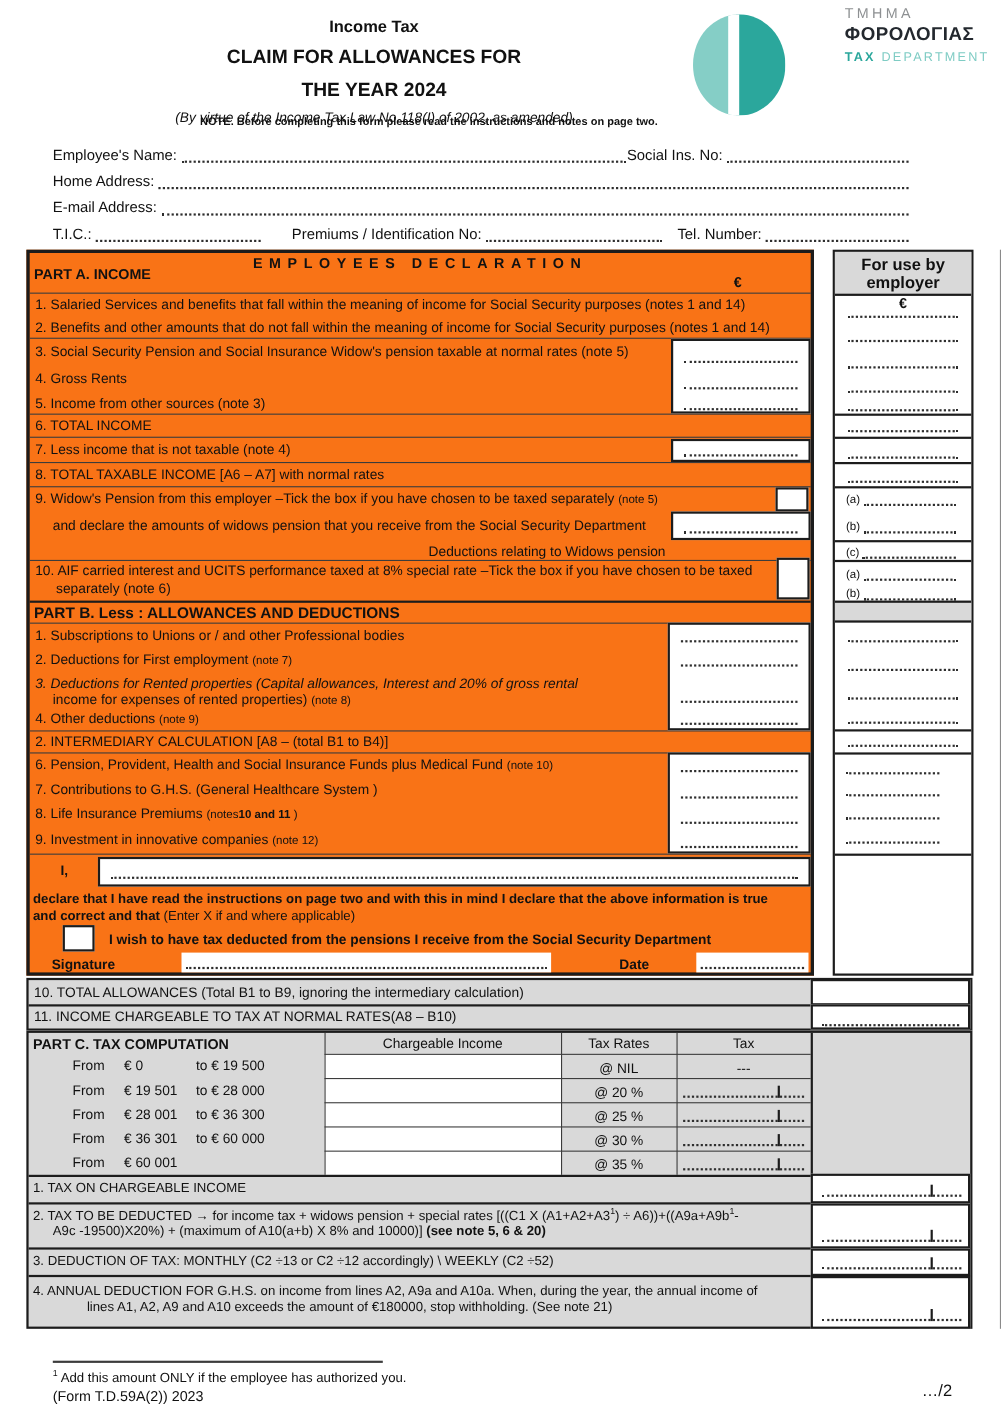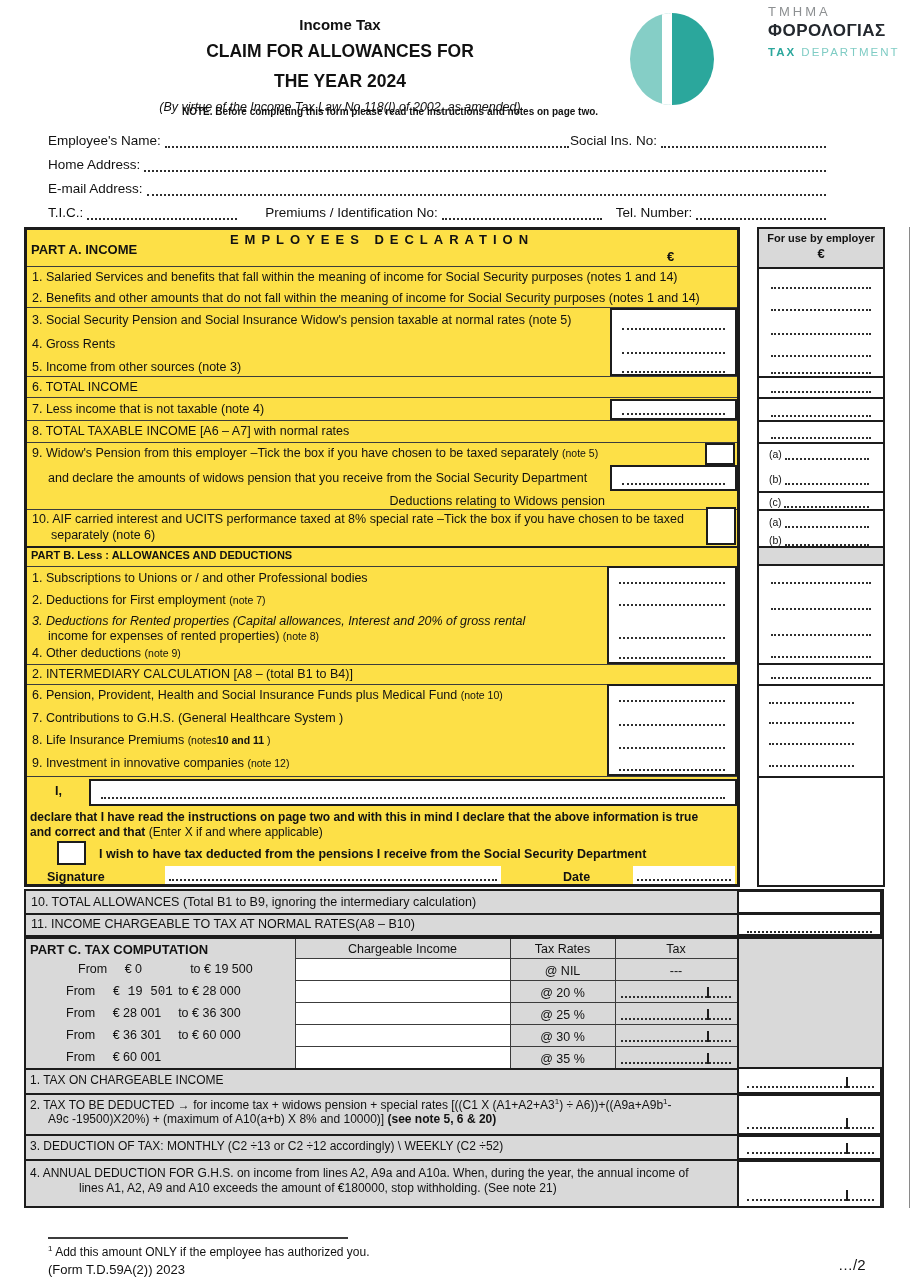--- a/index.html
+++ b/index.html
@@ -19,21 +19,21 @@
   .wbox { background:#fff; border:2px solid #1c1c1c; }
   .gray { background:#d9d9d9; }
   .fieldrow { display:flex; align-items:flex-end; font-size:13.5px; }
   .fieldrow .lab { white-space:nowrap; padding-right:4px; }
   .fieldrow .dots { border-bottom:2px dotted #2e2e2e; height:13px; }
   .grow { flex:1 1 auto; }
   .tickgroup { display:flex; align-items:flex-end; }
   .tickgroup .dseg { border-bottom:2px dotted #2e2e2e; height:2px; }
   .tickgroup .tick { width:2px; height:11px; background:#1c1c1c; }
   sup { font-size:8px; vertical-align:super; }
-  #decl-table { left:24px; top:227px; width:716px; height:660px; border:3px solid #1c1c1c; background:#fde047; }
+  #decl-table { left:24px; top:227px; width:716px; height:660px; border:3px solid #1c1c1c; background:#f97316; }
   #emp-col { left:757px; top:227px; width:128px; height:660px; border:2px solid #1c1c1c; background:#fff; }
   #totals-table { left:24px; top:889px; width:860px; height:48px; border:2px solid #1c1c1c; background:#d9d9d9; }
   #partc-table { left:24px; top:937px; width:860px; height:271px; border:2px solid #1c1c1c; background:#d9d9d9; }
   .ebox { background:#fff; border:2px solid #1c1c1c; }
   .logo-circle { width:84px; height:92px; border-radius:50%; overflow:hidden; position:relative; }
   .logo-left  { position:absolute; left:0; top:0; width:47%; height:100%; background:#85CEC6; }
   .logo-right { position:absolute; left:47%; top:0; width:53%; height:100%; background:#2BA79C; }
   .logo-bar   { position:absolute; left:38%; top:0; width:12%; height:100%; background:#fff; }
 </style>
 </head>
@@ -111,21 +111,21 @@
     <div class="abs t" style="left:5px;top:216px;">
       <span>9. Widow's  Pension from this employer –Tick the box if you have chosen to be taxed separately </span><span class="sm">(note 5)</span>
     </div>
     <div class="abs t" style="left:21px;top:241px;">and declare the amounts of widows pension that you receive from the Social Security Department</div>
     <div class="abs t" style="right:132px;top:264px;">Deductions relating to Widows pension</div>
     <div class="abs hl" style="top:279px;"></div>
     <div class="abs t" style="left:5px;top:282px;">10.  AIF carried interest and UCITS performance taxed at 8% special rate   –Tick the box if you have chosen to be taxed</div>
     <div class="abs t" style="left:24px;top:298px;">separately (note 6)</div>
     <div class="abs hl2" style="top:316px;"></div>
 
-    <div class="abs b" style="left:4px;top:319px;font-size:11px;">PART B. Less  : ALLOWANCES AND DEDUCTIONS</div>
+    <div class="abs b" style="left:4px;top:319px;font-size:14px;">PART B. Less  : ALLOWANCES AND DEDUCTIONS</div>
     <div class="abs hl" style="top:336px;"></div>
     <div class="abs t" style="left:5px;top:341px;">1. Subscriptions  to Unions or / and other Professional bodies</div>
     <div class="abs t" style="left:5px;top:363px;">
       <span>2. Deductions for First employment </span><span class="sm">(note 7)</span>
     </div>
     <div class="abs t" style="left:5px;top:384px;font-style:italic;">3.   Deductions for Rented properties (Capital allowances, Interest and 20% of gross rental</div>
     <div class="abs t" style="left:21px;top:399px;">
       <span>income for expenses of  rented properties) </span><span class="sm">(note 8)</span>
     </div>
     <div class="abs t" style="left:5px;top:416px;">
@@ -187,21 +187,21 @@
       <div class="abs dotline" style="left:4px;right:4px;bottom:3px;"></div>
     </div>
     <div class="abs b t" style="left:536px;top:640px;">Date</div>
     <div class="abs" style="left:606px;top:636px;width:102px;height:18px;background:#fff;">
       <div class="abs dotline" style="left:4px;right:4px;bottom:3px;"></div>
     </div>
   </div>
 
   <div class="abs" id="emp-col">
     <div class="abs gray" style="left:0;right:0;top:0;height:40px;border-bottom:2px solid #1c1c1c;">
-      <div class="ctr b" style="font-size:11px;padding-top:3px;">For use by employer</div>
+      <div class="ctr b" style="font-size:15px;padding-top:3px;">For use by employer</div>
       <div class="ctr b" style="font-size:13px;padding-top:2px;">€</div>
     </div>
     <div class="abs dotline" style="left:12px;right:12px;top:58px;"></div>
     <div class="abs dotline" style="left:12px;right:12px;top:80px;"></div>
     <div class="abs dotline" style="left:12px;right:12px;top:104px;"></div>
     <div class="abs dotline" style="left:12px;right:12px;top:126px;"></div>
     <div class="abs dotline" style="left:12px;right:12px;top:143px;"></div>
     <div class="abs hl2" style="top:147px;"></div>
     <div class="abs dotline" style="left:12px;right:12px;top:162px;"></div>
     <div class="abs hl2" style="top:168px;"></div>
@@ -267,28 +267,28 @@
     <div class="abs hl" style="top:19px;left:269px;right:145px;"></div>
     <div class="abs vl" style="left:269px;height:129px;"></div>
     <div class="abs vl" style="left:484px;height:129px;"></div>
     <div class="abs vl" style="left:589px;height:129px;"></div>
     <div class="abs" style="left:711px;top:0;height:129px;width:0;border-left:2px solid #1c1c1c;"></div>
     <div class="abs hl" style="top:41px;left:269px;right:145px;"></div>
     <div class="abs hl" style="top:63px;left:269px;right:145px;"></div>
     <div class="abs hl" style="top:85px;left:269px;right:145px;"></div>
     <div class="abs hl" style="top:107px;left:269px;right:145px;"></div>
 
-    <div class="abs t" style="left:40px;top:23px;margin-left:12px;">
+    <div class="abs t" style="left:40px;top:23px;">
       <span>From</span>
       <span style="display:inline-block;min-width:62px;margin-left:14px;">€ 0</span>
       <span>to € 19 500</span>
     </div>
     <div class="abs t" style="left:40px;top:45px;">
       <span>From</span>
-      <span style="display:inline-block;min-width:62px;margin-left:14px;font-family:Liberation Mono, monospace;">€ 19 501</span>
+      <span style="display:inline-block;min-width:62px;margin-left:14px;">€ 19 501</span>
       <span>to € 28 000</span>
     </div>
     <div class="abs t" style="left:40px;top:67px;">
       <span>From</span>
       <span style="display:inline-block;min-width:62px;margin-left:14px;">€ 28 001</span>
       <span>to € 36 300</span>
     </div>
     <div class="abs t" style="left:40px;top:89px;">
       <span>From</span>
       <span style="display:inline-block;min-width:62px;margin-left:14px;">€ 36 301</span>

